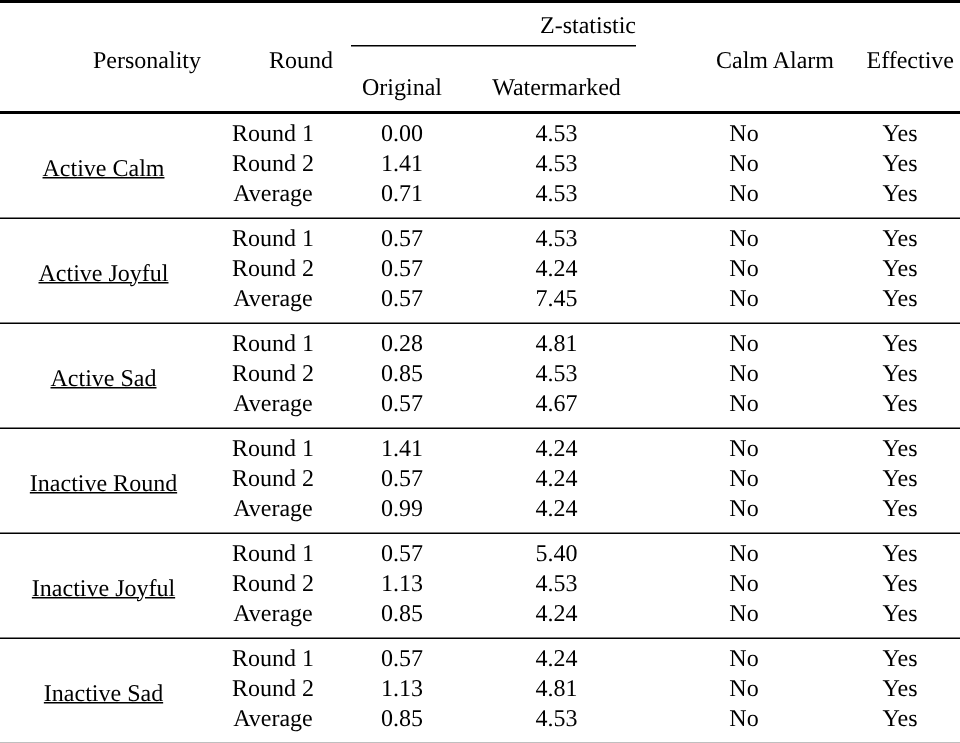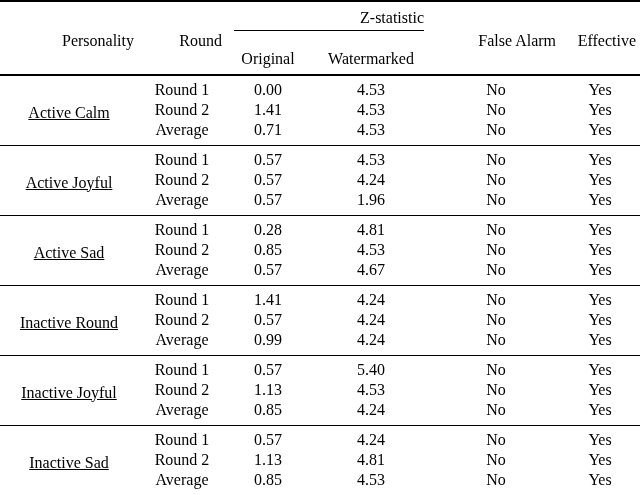--- a/index.html
+++ b/index.html
@@ -64,21 +64,21 @@
     <col class="c-falsealarm">
     <col class="c-effective">
   </colgroup>
   <thead>
     <tr>
       <th class="top-row" rowspan="2">Personality</th>
       <th class="top-row" rowspan="2">Round</th>
       <th class="top-row zstat-head" colspan="2">
         <span class="cmidrule">Z-statistic</span>
       </th>
-      <th class="top-row" rowspan="2">False Alarm</th>
+      <th class="top-row" rowspan="2">Calm Alarm</th>
       <th class="top-row" rowspan="2">Effective</th>
     </tr>
     <tr>
       <th class="sub-row">Original</th>
       <th class="sub-row">Watermarked</th>
     </tr>
   </thead>
 
   <tbody>
     <tr>
@@ -117,21 +117,21 @@
     <tr>
       <td>Round 2</td>
       <td>0.57</td>
       <td>4.24</td>
       <td>No</td>
       <td>Yes</td>
     </tr>
     <tr>
       <td>Average</td>
       <td>0.57</td>
-      <td>1.96</td>
+      <td>7.45</td>
       <td>No</td>
       <td>Yes</td>
     </tr>
   </tbody>
 
   <tbody>
     <tr>
       <td class="personality" rowspan="3">Active Sad</td>
       <td>Round 1</td>
       <td>0.28</td>

